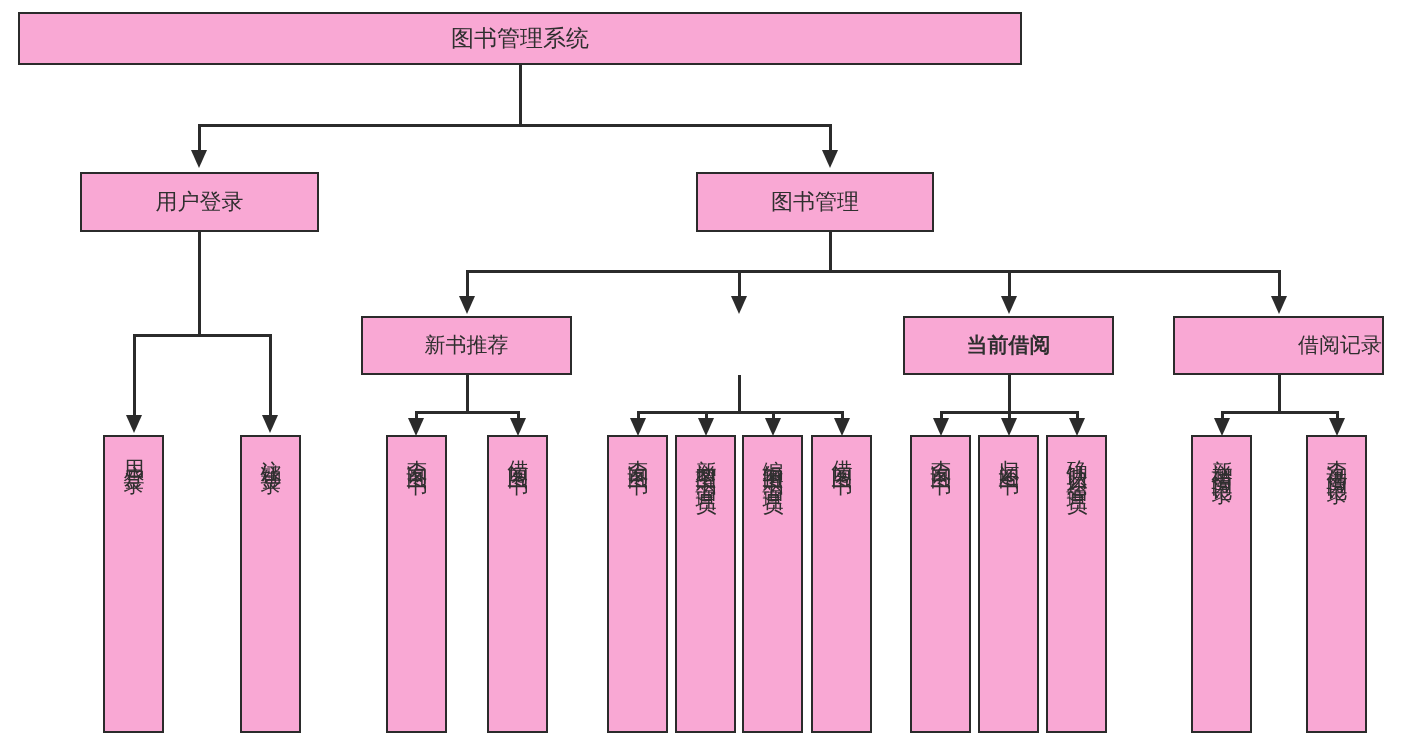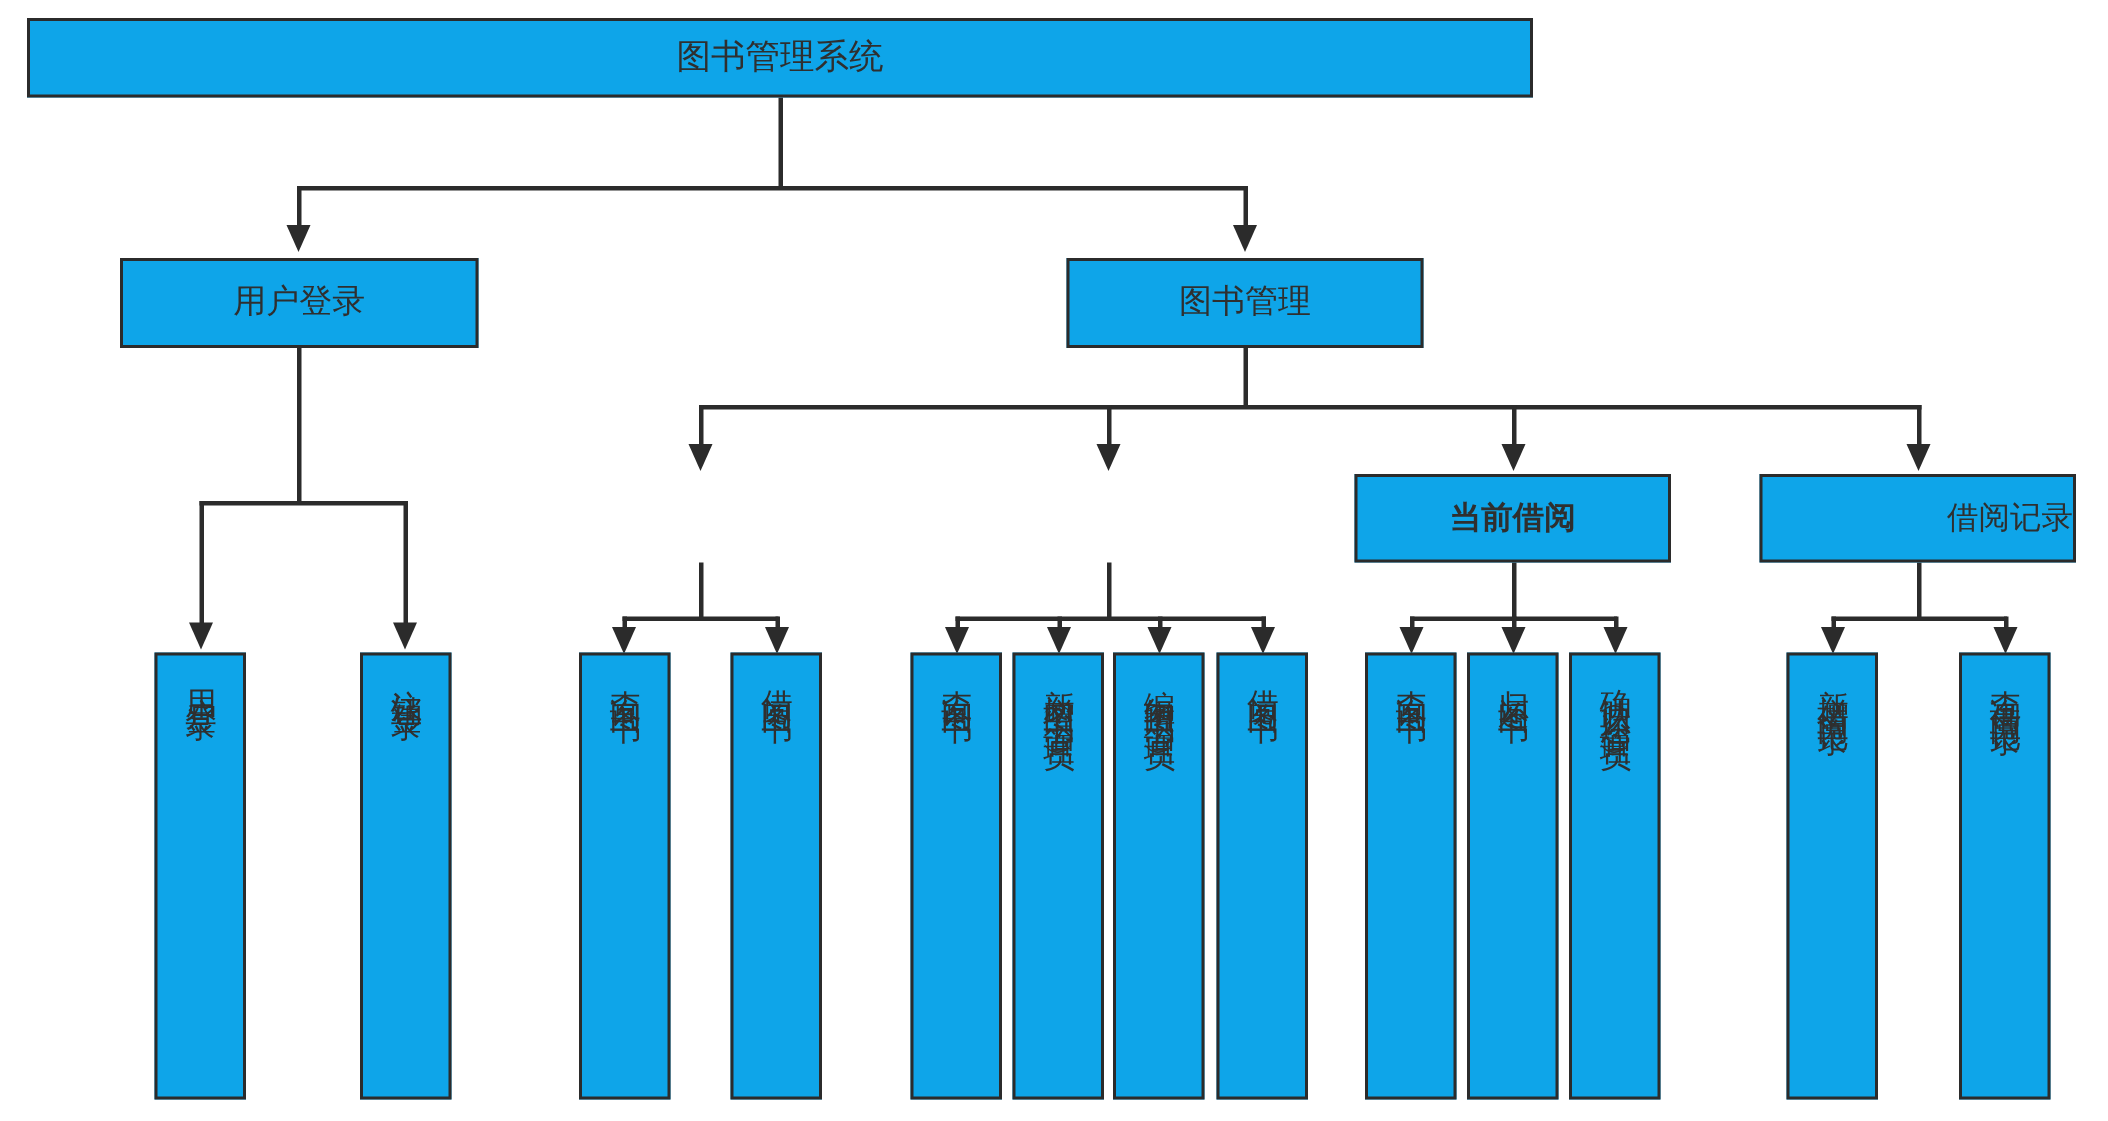--- a/index.html
+++ b/index.html
@@ -15,21 +15,21 @@
     position: relative;
     width: 1405px;
     height: 747px;
     background: #ffffff;
     overflow: hidden;
   }
   
   .node {
     position: absolute;
     box-sizing: border-box;
-    background: #0ea5e9;
+    background: #f9a8d4;
     border: 2.5px solid #2b2b2b;
     display: flex;
     align-items: center;
     justify-content: center;
     color: #2f2f2f;
     z-index: 3;
   }
   .node.root {
     font-size: 23px;
   }
@@ -102,21 +102,21 @@
   <div class="ln h" style="left:198px; top:124px; width:634px;"></div>
 
   <div class="ln v" style="left:198px; top:124px; height:28px;"></div>
   <div class="arrow" style="left:191px; top:150px;"></div>
   <div class="ln v" style="left:829px; top:124px; height:28px;"></div>
   <div class="arrow" style="left:822px; top:150px;"></div>
 
   <div class="node level1" style="left:80px; top:172px; width:239px; height:60px;">
     <span class="htext">用户登录</span>
   </div>
-  <div class="node level1" style="left:711px; top:172px; width:238px; height:60px;">
+  <div class="node level1" style="left:696px; top:172px; width:238px; height:60px;">
     <span class="htext">图书管理</span>
   </div>
 
   <div class="ln v" style="left:198px; top:232px; height:103px;"></div>
   <div class="ln h" style="left:133px; top:334px; width:138px;"></div>
   <div class="ln v" style="left:133px; top:334px; height:83px;"></div>
   <div class="arrow" style="left:126px; top:415px;"></div>
   <div class="ln v" style="left:269px; top:334px; height:83px;"></div>
   <div class="arrow" style="left:262px; top:415px;"></div>
 
@@ -124,20 +124,23 @@
   <div class="ln h" style="left:466px; top:270px; width:815px;"></div>
   <div class="ln v" style="left:466px; top:270px; height:28px;"></div>
   <div class="arrow" style="left:459px; top:296px;"></div>
   <div class="ln v" style="left:738px; top:270px; height:28px;"></div>
   <div class="arrow" style="left:731px; top:296px;"></div>
   <div class="ln v" style="left:1008px; top:270px; height:28px;"></div>
   <div class="arrow" style="left:1001px; top:296px;"></div>
   <div class="ln v" style="left:1278px; top:270px; height:28px;"></div>
   <div class="arrow" style="left:1271px; top:296px;"></div>
 
+  <div class="node level2" style="left:361px; top:316px; width:211px; height:59px;">
+    <span class="htext">新书推荐</span>
+  </div>
   <div class="node level2" style="left:903px; top:316px; width:211px; height:59px;font-weight:bold;">
     <span class="htext">当前借阅</span>
   </div>
   <div class="node level2" style="left:1173px; top:316px; width:211px; height:59px;justify-content:flex-end;">
     <span class="htext">借阅记录</span>
   </div>
 
   <div class="ln v" style="left:466px; top:375px; height:37px;"></div>
   <div class="ln h" style="left:415px; top:411px; width:104px;"></div>
   <div class="ln v" style="left:415px; top:411px; height:10px;"></div>

